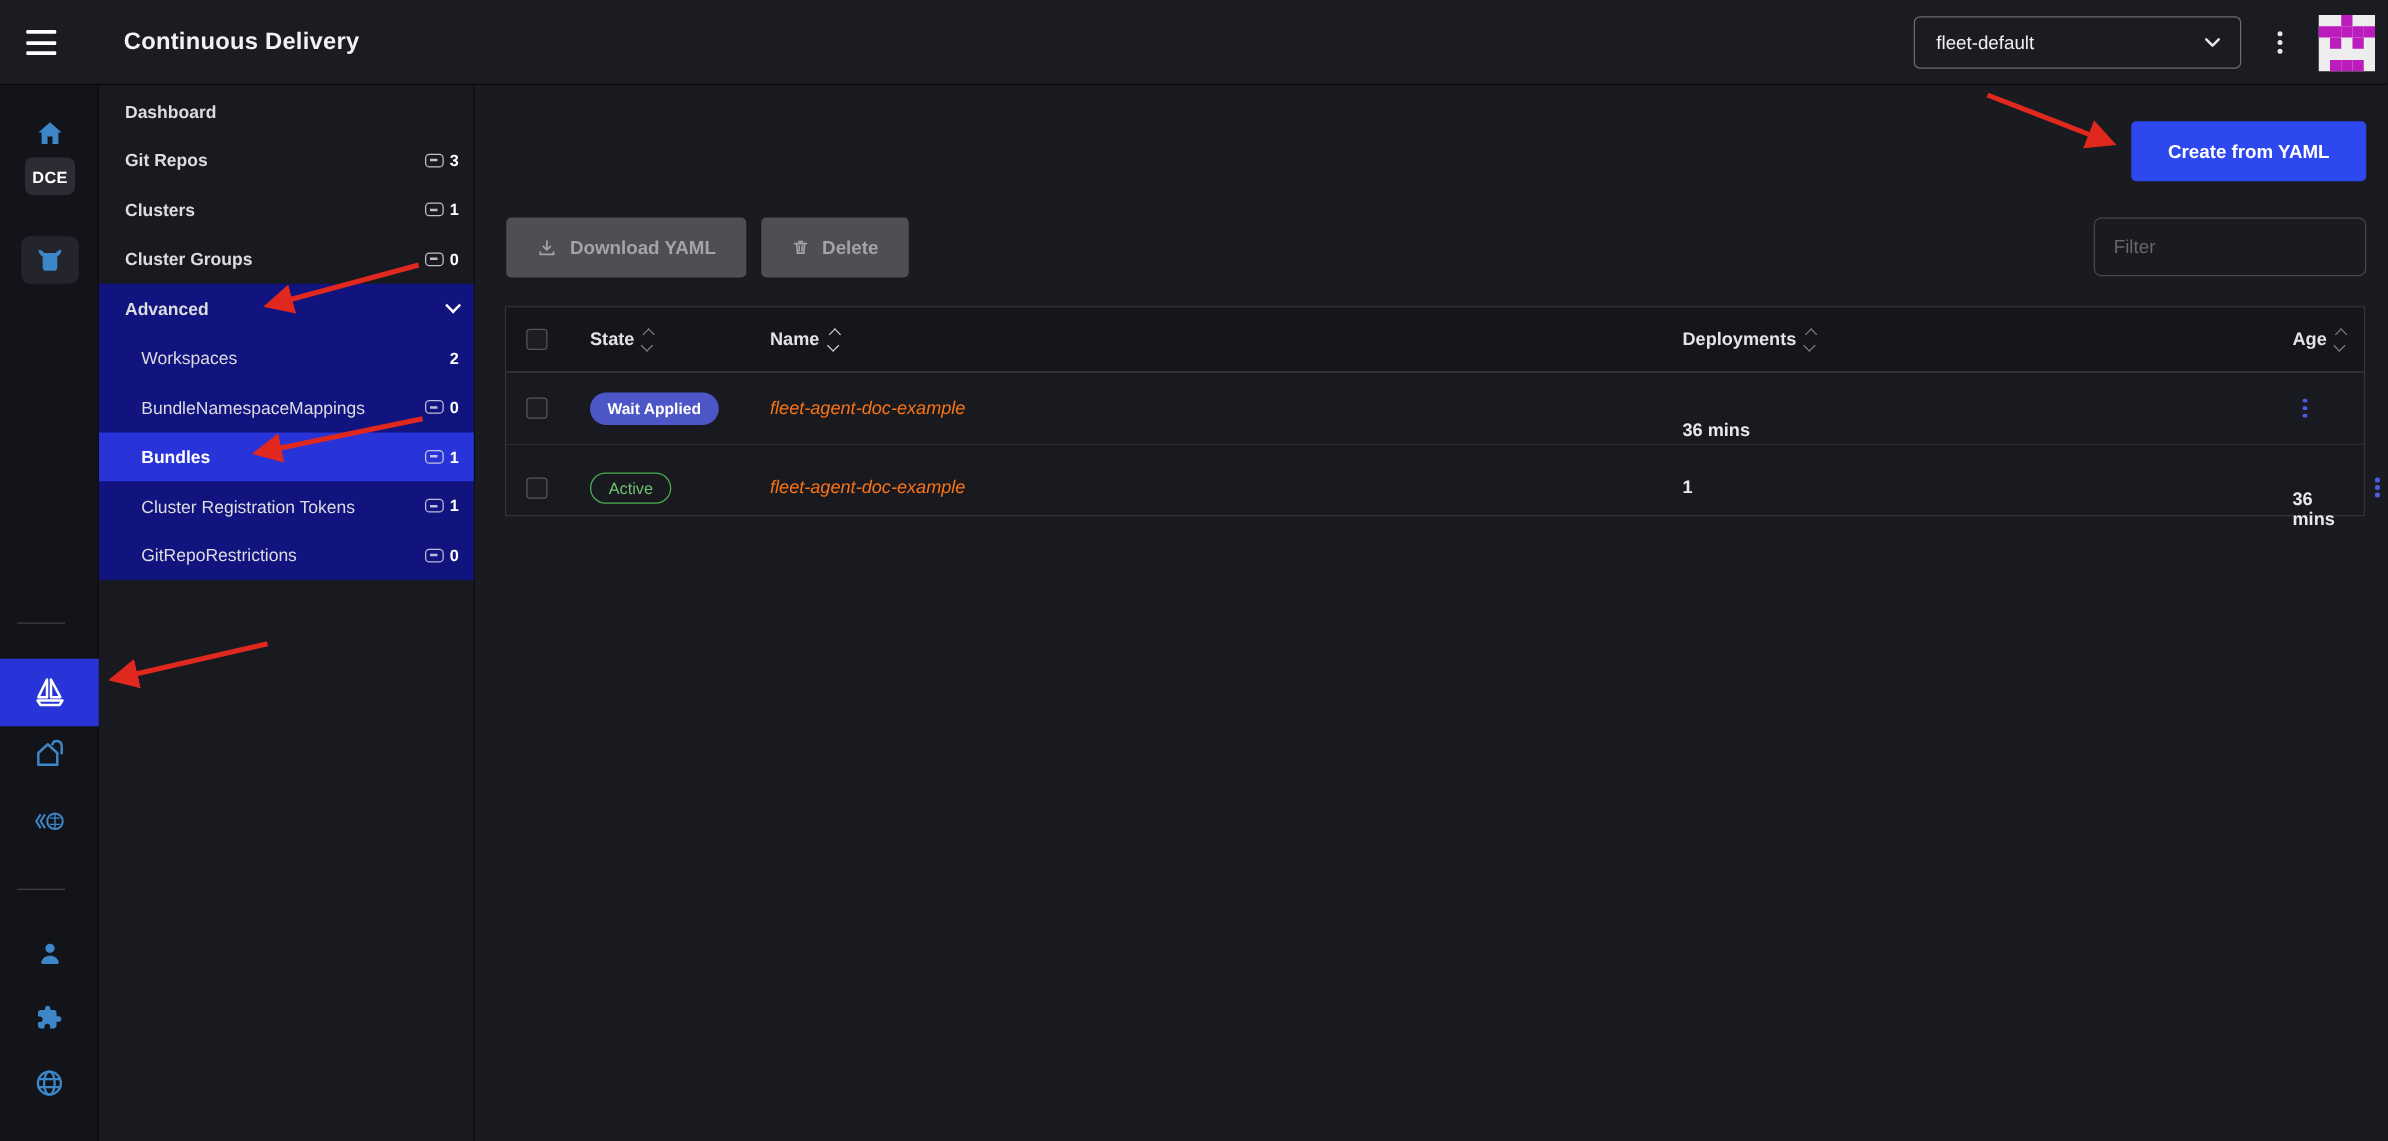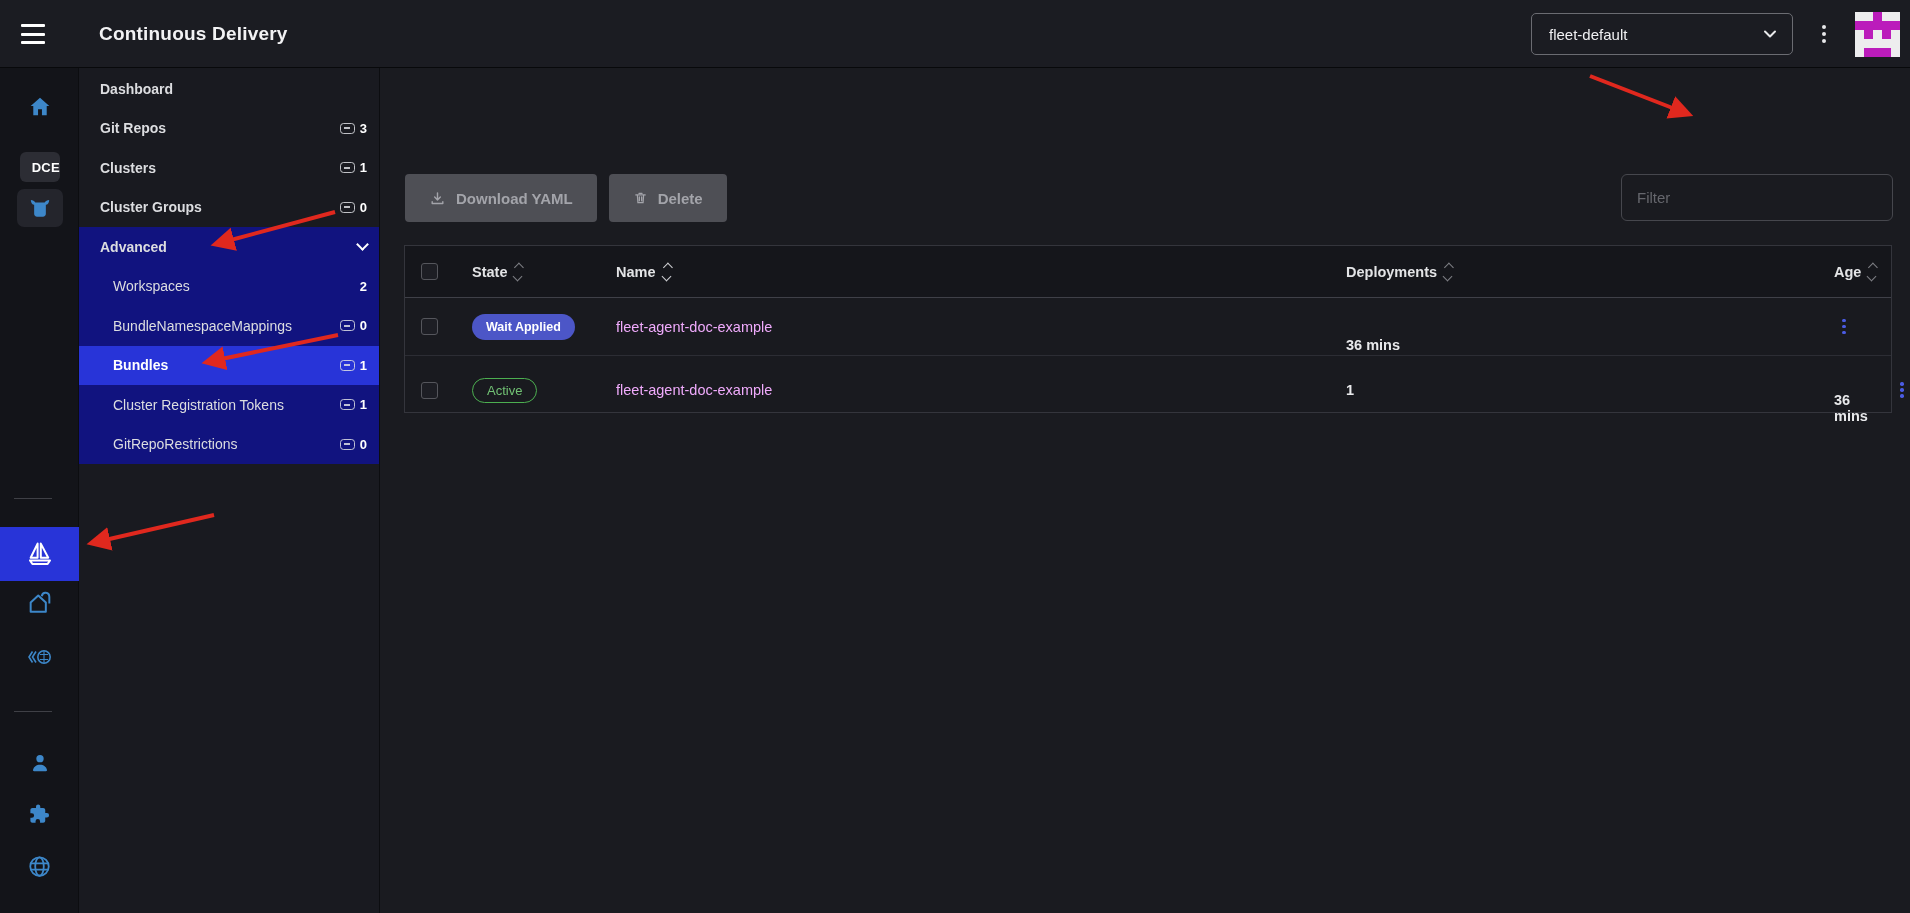--- a/index.html
+++ b/index.html
@@ -70,21 +70,21 @@
 
   
   .main { position:absolute; left:380px; top:68px; width:1530px; height:845px; background:#1a1b20; }
   .page-title { position:absolute; left:25px; top:103px; font-size:29px; font-weight:400; color:#fbfbfc; }
   .btn { display:inline-flex; align-items:center; justify-content:center; gap:10px;
     height:48px; border-radius:4px; font-size:15px; font-weight:600; cursor:pointer; border:none;
     font-family:"Liberation Sans", sans-serif; }
   .btn-primary { position:absolute; top:29px; right:17px; width:188px; background:#2c48ee; color:#ffffff; }
   .toolbar { position:absolute; left:25px; right:17px; top:106px; height:48px; display:flex; gap:12px; }
   .btn-muted { background:#4e4f55; color:#a3a4aa; padding:0 24px; }
-  .filter-input { margin-left:auto; width:272px; height:47px; background:transparent;
+  .filter-input { margin-left:auto; width:218px; height:47px; background:transparent;
     border:1px solid #46474d; border-radius:6px; padding:0 15px; font-size:15px; color:#e6e6e8;
     font-family:"Liberation Sans", sans-serif; }
   .filter-input::placeholder { color:#66676d; }
 
   
   .tablewrap { position:absolute; left:24px; right:18px; top:177px;
     border:1px solid #34353c; background:#191a1f; }
   .trow { display:grid; grid-template-columns:43px 120px 706px 464px 1fr 56px; align-items:center;gap:24px; }
   .trow.head { height:52px; background:#15161b; border-bottom:1px solid #3f4048;
     font-size:14.5px; font-weight:700; color:#e3e4e6; }
@@ -95,21 +95,21 @@
   .checkbox { width:17px; height:17px; border:1px solid #55565c; border-radius:3px; background:#1d1e24; cursor:pointer; }
   .sorter { display:inline-flex; flex-direction:column; gap:2px; margin-left:7px; }
   .car { width:7px; height:7px; border-right:1.7px solid #7e7f85; border-top:1.7px solid #7e7f85; }
   .car.up   { transform:rotate(-45deg) translate(1px,1px); }
   .car.down { transform:rotate(135deg); }
   .sorter.lit .car { border-color:#cfd0d4; }
   .badge-solid { background:#4c56c7; color:#ffffff; font-size:12.5px; font-weight:600;
     padding:6px 14px; border-radius:14px; }
   .badge-outline { border:1px solid #4caf50; color:#71c174; font-size:13px;
     padding:4px 14px; border-radius:13px; }
-  .link { color:#f0abfc; cursor:pointer; }
+  .link { color:#f97316; cursor:pointer;font-style:italic; }
   .dep-alert { color:#f23c3c; }
   .dep-ok { color:#e8e9eb; font-weight:600; }
   .age { color:#e8e9eb; font-weight:600;margin-top:36px; }
   .row-kebab { width:20px; height:22px; display:flex; flex-direction:column; align-items:center;
     justify-content:center; gap:2.5px; cursor:pointer; }
   .row-kebab i { width:3.4px; height:3.4px; border-radius:50%; background:#4b5ce4; }
 
   .arrows { position:absolute; left:0; top:0; z-index:9; pointer-events:none; }
   svg.ic { display:block; }
 </style>
@@ -165,21 +165,21 @@
     </div>
   </div>
 </header>
 
 <nav class="rail">
   <div class="rail-item" style="top:17px;">
     <svg class="ic" width="26" height="26" viewBox="0 0 24 24">
         <path d="M12 3.5l8.6 7.6h-2.4v8.4h-4.4v-5.4h-3.6v5.4H5.8v-8.4H3.4z" fill="#3d87c9"></path>
       </svg>
   </div>
-  <div class="rail-item dce-badge" style="top:84px;justify-content:flex-end;">
+  <div class="rail-item dce-badge" style="top:58px;">
     <span>DCE</span>
   </div>
   <div class="rail-item boxed" style="top:121px;">
     <svg class="ic" width="26" height="26" viewBox="0 0 24 24">
       <path d="M3.5 4.5c.2 2.6 1.4 4.3 3.1 4.6v8.2c0 1.6 1.1 2.7 2.7 2.7h5.4c1.6 0 2.7-1.1 2.7-2.7V9.1c1.7-.3 2.9-2 3.1-4.6-1.9.1-3.3.9-4.2 2.4H7.7C6.8 5.4 5.4 4.6 3.5 4.5z" fill="#3d87c9"></path>
     </svg>
   </div>
 
   <div class="rail-div" style="top:430px;"></div>
 
@@ -314,20 +314,21 @@
           </span>
           <span>0</span>
         </span>
     </div>
   </div>
 </nav>
 
 <main class="main">
   <h1 class="page-title">Bundles</h1>
 
+  <button class="btn btn-primary">Create from YAML</button>
 
   <div class="toolbar">
     <button class="btn btn-muted">
       <svg class="ic" width="17" height="17" viewBox="0 0 24 24" fill="none" stroke="#a3a4aa" stroke-width="2" stroke-linecap="round" stroke-linejoin="round">
         <path d="M12 4v10M12 14l-4-4M12 14l4-4M4.5 16.5V19h15v-2.5"></path>
       </svg>
       <span>Download YAML</span>
     </button>
     <button class="btn btn-muted">
       <svg class="ic" width="15" height="16" viewBox="0 0 24 24" fill="none" stroke="#a3a4aa" stroke-width="2" stroke-linecap="round">

